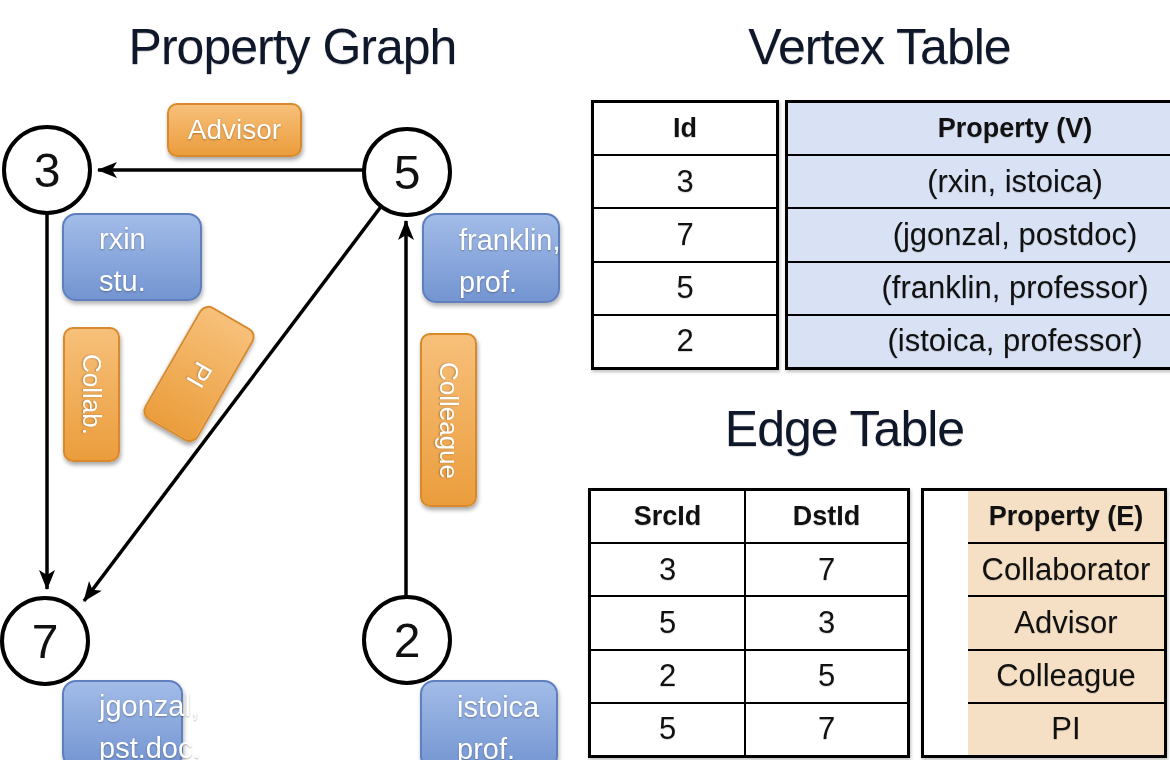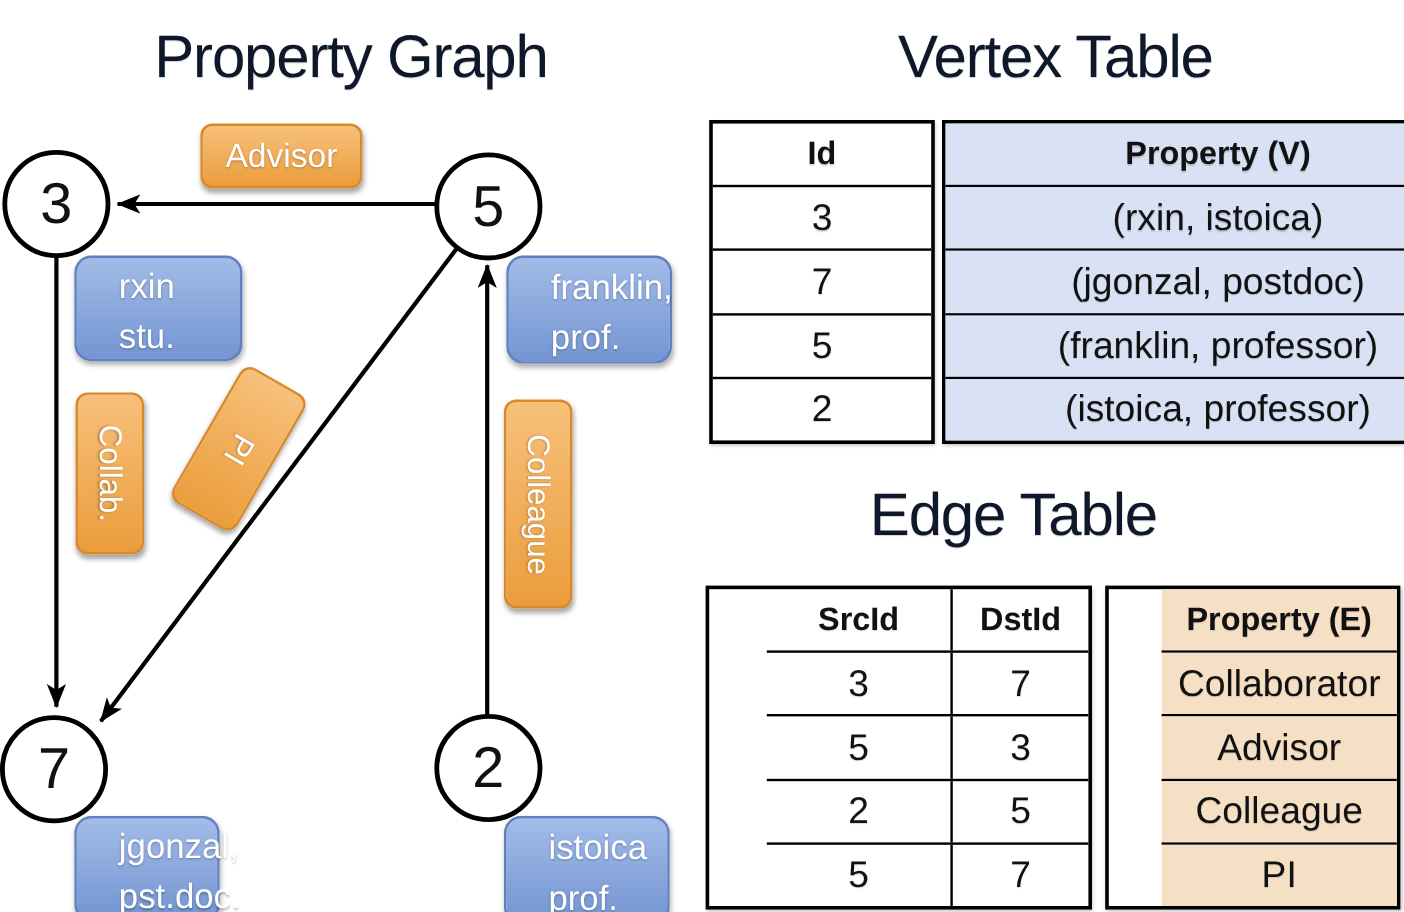--- a/index.html
+++ b/index.html
@@ -108,21 +108,21 @@
     text-shadow: 0 1px 1px rgba(0,0,0,0.15);
     white-space: nowrap;
   }
   .cell:first-child { border-left: none; }
   .cell.hdr { font-weight: bold; font-size: 27px; }
   .fill-blue { background: #d8e2f4; }
   .fill-tan  { background: #f6e0c5; }
 
   #vt-id   { left: 591px; top: 100px; width: 188px; height: 270px; }
   #vt-prop { left: 785px; top: 100px; width: 460px; height: 270px; }
-  #et-ids  { left: 588px; top: 488px; width: 322px; height: 270px; padding-left: 48px; }
+  #et-ids  { left: 588px; top: 488px; width: 322px; height: 270px; }
   #et-prop { left: 921px; top: 488px; width: 246px; height: 270px; padding-left: 44px; }
   #et-ids .cell.src { flex: 0 0 153px; }
 </style>
 </head>
 <body>
 
 <div class="canvas">
 
   <h1 class="big-title" id="graph-title">Property Graph</h1>
 

